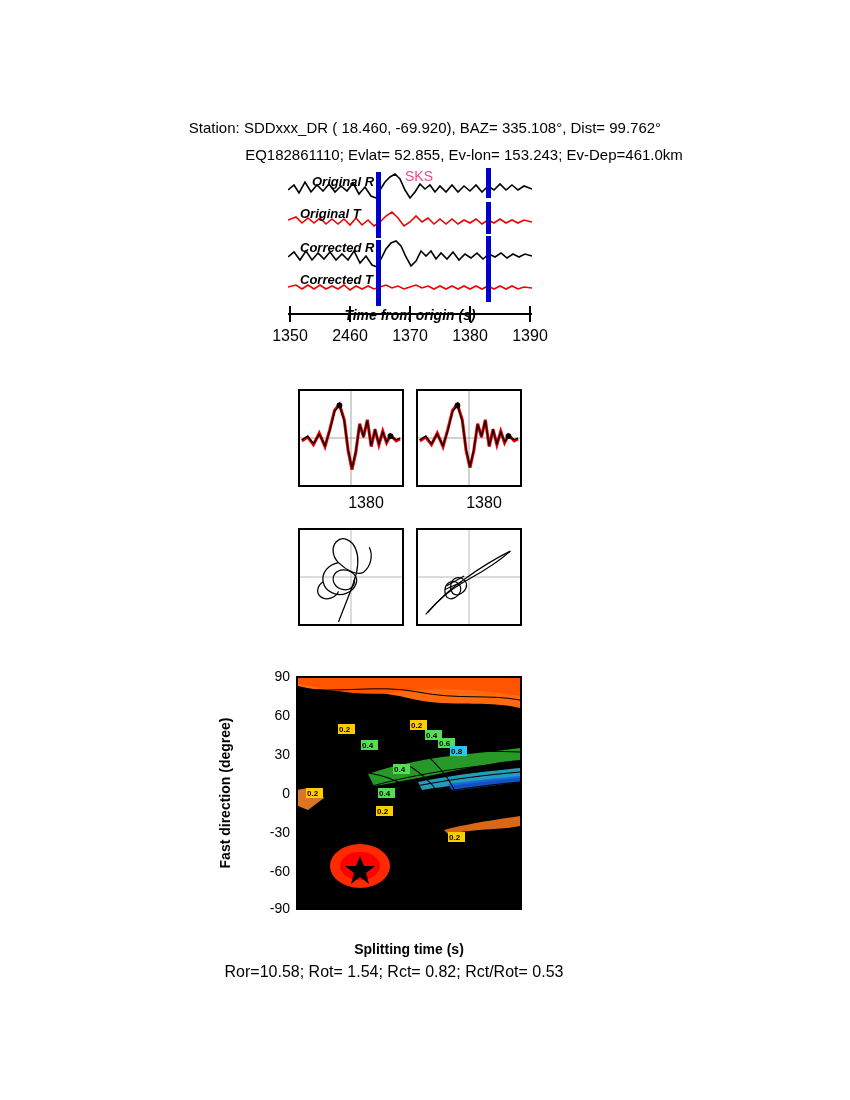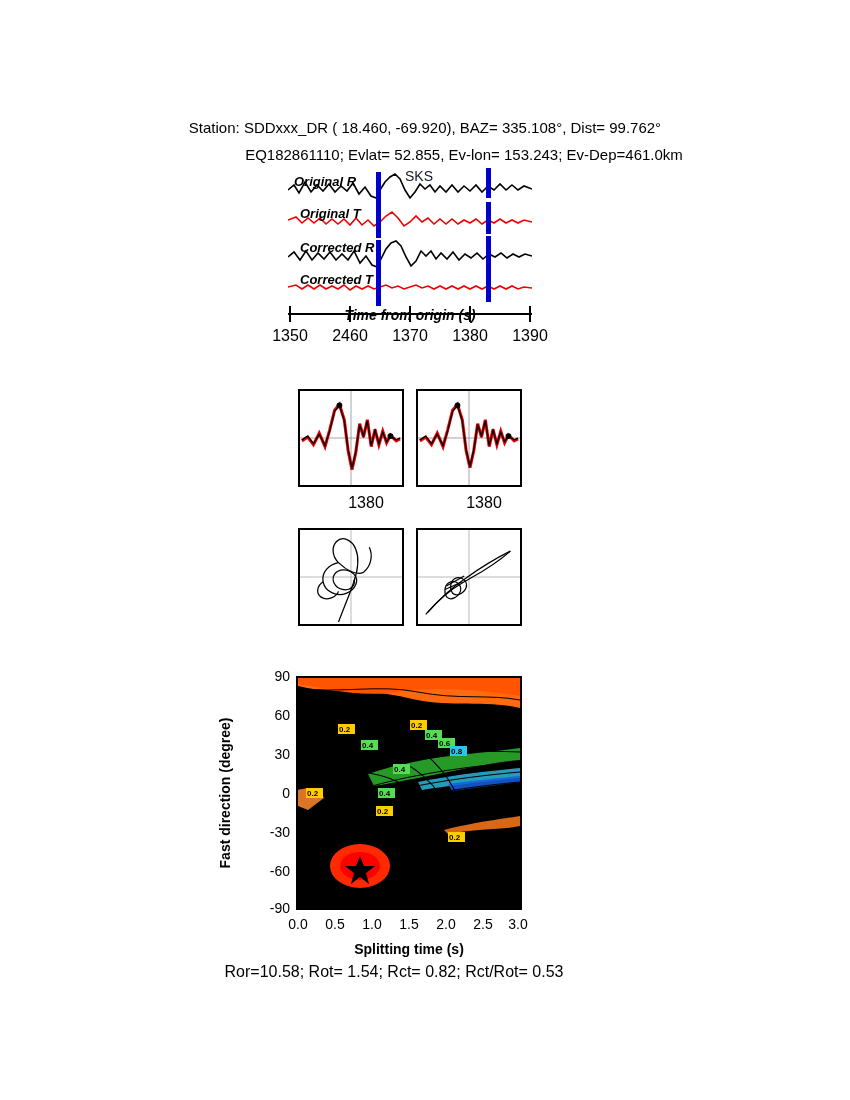--- a/index.html
+++ b/index.html
@@ -59,21 +59,21 @@
     position: absolute;
     width: 5px;
     background: #0000cc;
     z-index: 4;
   }
   #sks-label {
     position: absolute;
     left: 405px;
     top: 168px;
     font-size: 14px;
-    color: #0f172a;
+    color: #ec4899;
     font-weight: normal;
   }
 
   
   #time-axis {
     position: absolute;
     left: 288px;
     top: 306px;
     width: 244px;
     height: 16px;
@@ -228,21 +228,21 @@
     <div class="blue-bar" style="left:88px; top:38px; height:32px;"></div>
     <div class="blue-bar" style="left:198px; top:34px;height:32px;"></div>
     <div class="blue-bar" style="left:88px; top:72px; height:34px;"></div>
     <div class="blue-bar" style="left:198px; top:68px;height:34px;"></div>
     <div class="blue-bar" style="left:88px; top:104px;height:34px;"></div>
     <div class="blue-bar" style="left:198px; top:100px;height:34px;"></div>
 
     <svg class="trace-svg" style="top:0px;" viewBox="0 0 244 36" preserveAspectRatio="none">
       <path d="M0,22 L6,17 L11,25 L17,14 L23,24 L29,17 L35,23 L41,16 L47,24 L53,18 L59,23 L65,15 L71,26 L77,19 L83,28 L88,30 L92,22 L97,14 L102,9 L107,6 L112,11 L117,22 L122,30 L127,24 L132,16 L137,21 L142,17 L147,24 L152,18 L158,24 L164,17 L170,24 L176,18 L182,23 L188,17 L194,24 L200,18 L206,22 L212,16 L218,22 L224,17 L230,22 L236,18 L244,21" fill="none" stroke="#000000" stroke-width="1.6"></path>
     </svg>
-    <div class="trace-label" style="left:6px; top:6px;">Original R</div>
+    <div class="trace-label" style="left:24px; top:6px;">Original R</div>
 
     <svg class="trace-svg" style="top:34px;" viewBox="0 0 244 36" preserveAspectRatio="none">
       <path d="M0,18 L8,15 L14,21 L20,16 L26,21 L32,16 L38,22 L44,17 L50,22 L56,17 L62,23 L68,16 L74,23 L80,18 L86,24 L92,20 L98,14 L104,10 L110,16 L116,24 L122,20 L128,14 L134,20 L140,16 L146,22 L152,17 L158,22 L164,17 L170,22 L176,18 L182,21 L188,17 L194,22 L200,18 L206,21 L212,17 L218,21 L224,18 L230,21 L236,18 L244,20" fill="none" stroke="#ee0000" stroke-width="1.6"></path>
     </svg>
     <div class="trace-label" style="left:12px; top:38px;">Original T</div>
 
     <svg class="trace-svg" style="top:68px;" viewBox="0 0 244 36" preserveAspectRatio="none">
       <path d="M0,21 L6,16 L12,24 L18,15 L24,24 L30,17 L36,23 L42,16 L48,24 L54,18 L60,24 L66,15 L72,27 L78,20 L84,29 L89,31 L93,23 L98,13 L103,7 L108,5 L113,10 L118,21 L123,30 L128,25 L133,15 L138,20 L143,15 L148,23 L153,17 L159,23 L165,16 L171,24 L177,18 L183,22 L189,17 L195,23 L201,18 L207,21 L213,17 L219,22 L225,18 L231,21 L237,18 L244,20" fill="none" stroke="#000000" stroke-width="1.6"></path>
     </svg>
     <div class="trace-label" style="left:12px; top:72px;">Corrected R</div>
@@ -411,26 +411,17 @@
   <div id="ytick-wrap">
     <div class="ytick" style="top:0px;">90</div>
     <div class="ytick" style="top:39px;">60</div>
     <div class="ytick" style="top:78px;">30</div>
     <div class="ytick" style="top:117px;">0</div>
     <div class="ytick" style="top:156px;">-30</div>
     <div class="ytick" style="top:195px;">-60</div>
     <div class="ytick" style="top:232px;">-90</div>
   </div>
 
-  <div id="xtick-wrap">
-    <div class="xtick" style="left:2px;">0.0</div>
-    <div class="xtick" style="left:39px;">0.5</div>
-    <div class="xtick" style="left:76px;">1.0</div>
-    <div class="xtick" style="left:113px;">1.5</div>
-    <div class="xtick" style="left:150px;">2.0</div>
-    <div class="xtick" style="left:187px;">2.5</div>
-    <div class="xtick" style="left:222px;">3.0</div>
-  </div>
   <div id="xlabel">Splitting time (s)</div>
 
   <div id="footer">Ror=10.58; Rot= 1.54; Rct= 0.82; Rct/Rot= 0.53</div>
 
 </div>
 
 </body></html>

